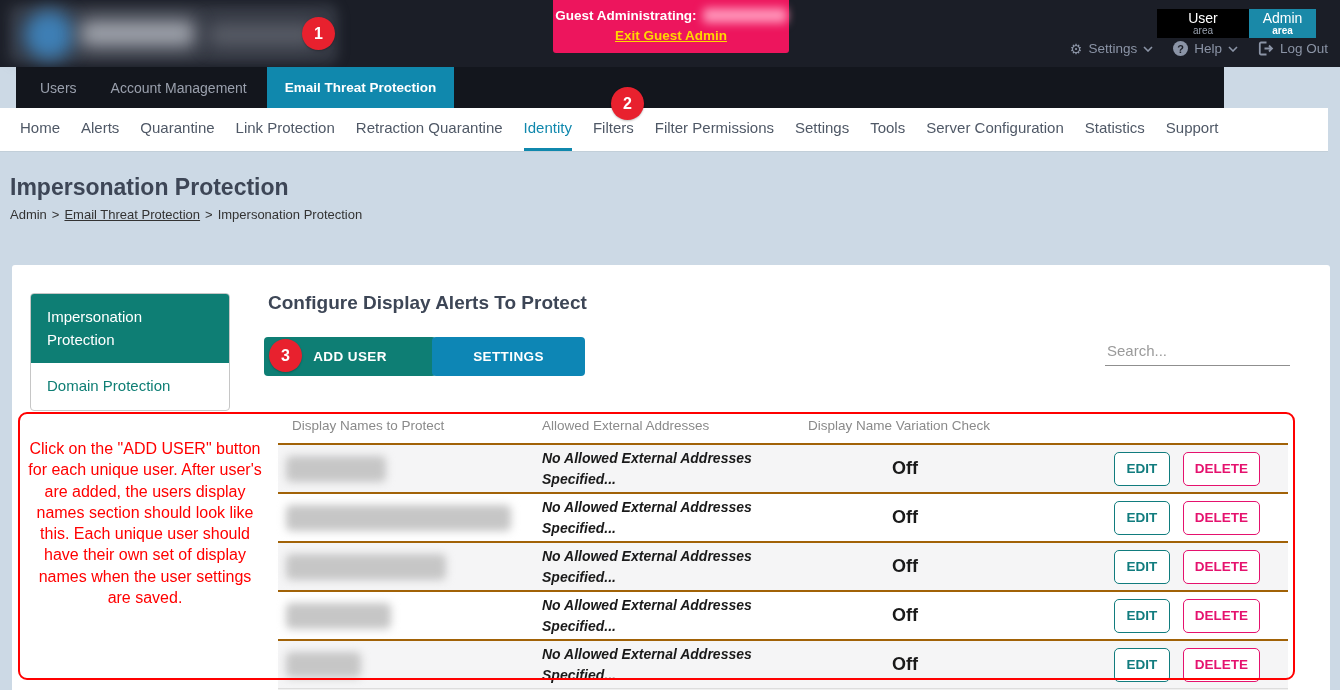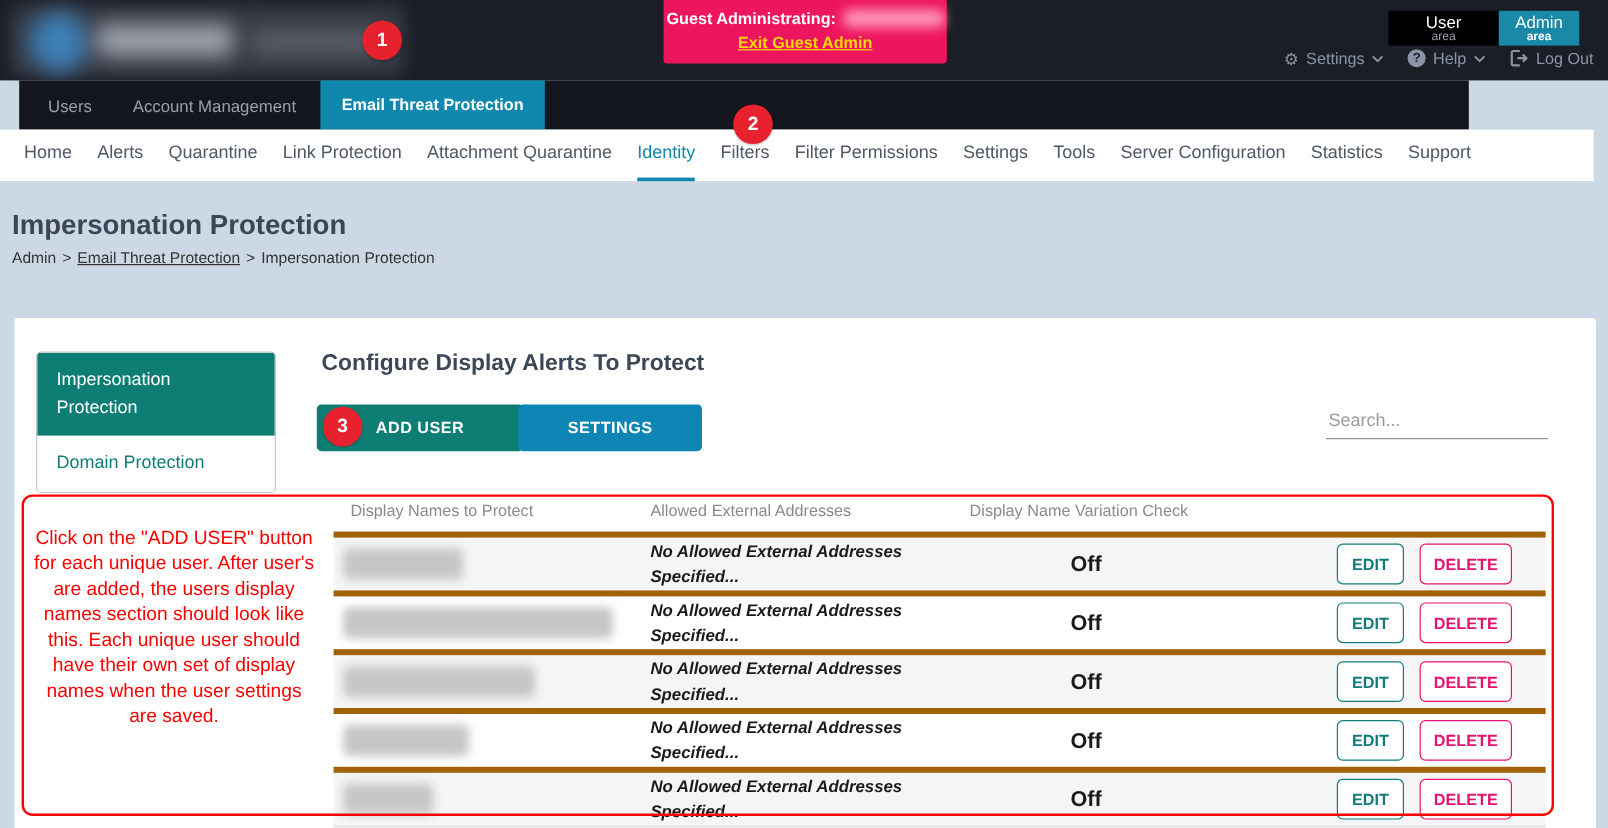--- a/index.html
+++ b/index.html
@@ -94,21 +94,21 @@
                       padding:2px 2px 6px 2px; background:transparent;
                       font-family:"Liberation Sans", sans-serif; }
   .search-box input::placeholder { color:#9a9a9a; }
 
   
   .table { position:absolute; left:278px; top:418px; width:1010px; }
   .t-header { display:flex; height:25px; align-items:flex-start; color:#8a8a8a; font-size:13.5px; }
   .hc1 { width:264px; padding-left:14px; }
   .hc2 { width:258px; }
   .hc3 { width:210px; padding-left:8px; }
-  .t-row { display:flex; height:49px; align-items:center; border-top:5px solid #a16207; }
+  .t-row { display:flex; height:49px; align-items:center; border-top:2px solid #a16207; }
   .t-row:nth-child(odd) { background:#f5f5f6; }
   .cell-name { width:264px; padding-left:8px; }
   .name-blur { height:26px; background:#c6c6c6; border-radius:5px; filter:blur(4px); }
   .t-row:nth-child(1) .name-blur { width:100px; }
   .t-row:nth-child(2) .name-blur { width:225px; }
   .t-row:nth-child(3) .name-blur { width:160px; }
   .t-row:nth-child(4) .name-blur { width:105px; }
   .t-row:nth-child(5) .name-blur { width:75px; }
   .cell-allowed { width:258px; padding-right:28px; font-size:14px; font-weight:bold;
                   font-style:italic; color:#1a1a1a; line-height:1.5; }
@@ -193,21 +193,21 @@
       <li>Users</li>
       <li>Account Management</li>
       <li class="active">Email Threat Protection</li>
     </ul>
 
   <ul class="subnav">
       <li>Home</li>
       <li>Alerts</li>
       <li>Quarantine</li>
       <li>Link Protection</li>
-      <li>Attachment Quarantine</li>
+      <li>Retraction Quarantine</li>
       <li class="active">Identity</li>
       <li>Filters</li>
       <li>Filter Permissions</li>
       <li>Settings</li>
       <li>Tools</li>
       <li>Server Configuration</li>
       <li>Statistics</li>
       <li>Support</li>
     </ul>
 

